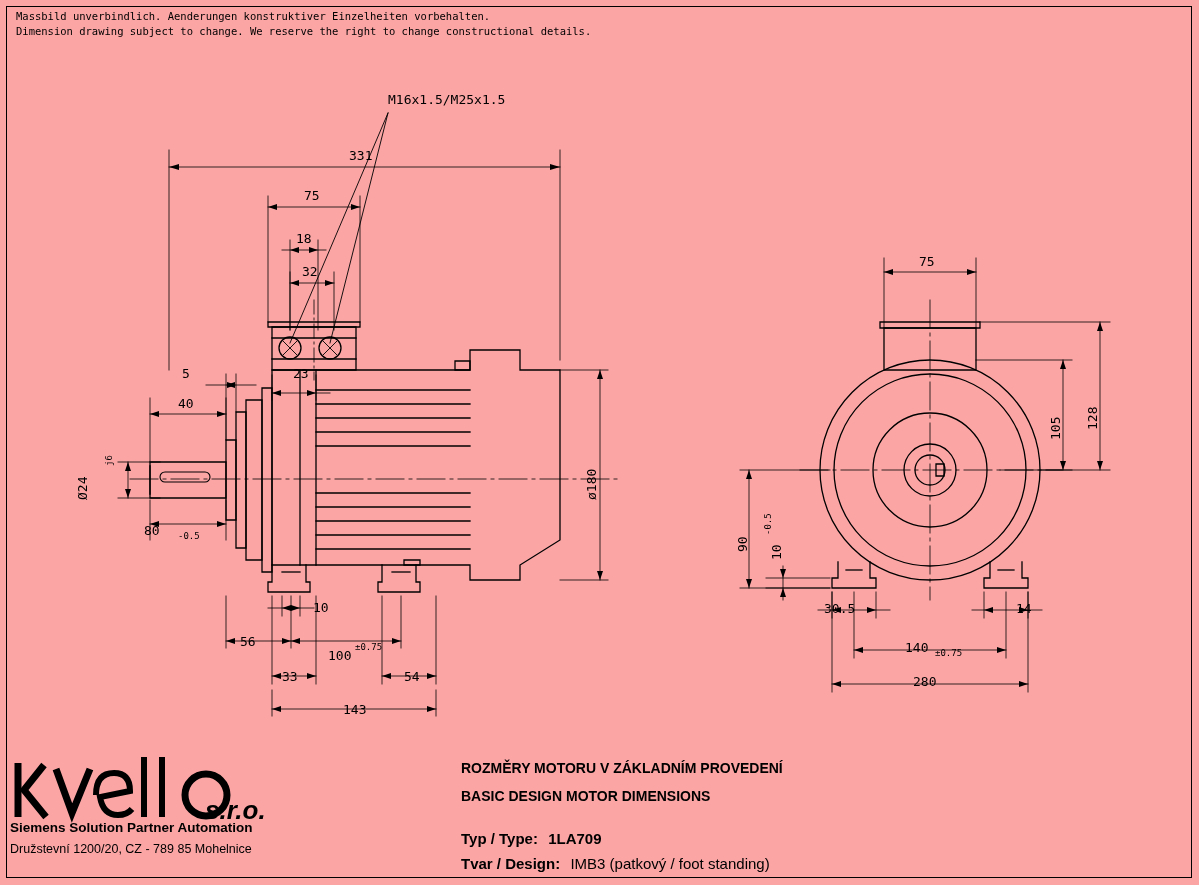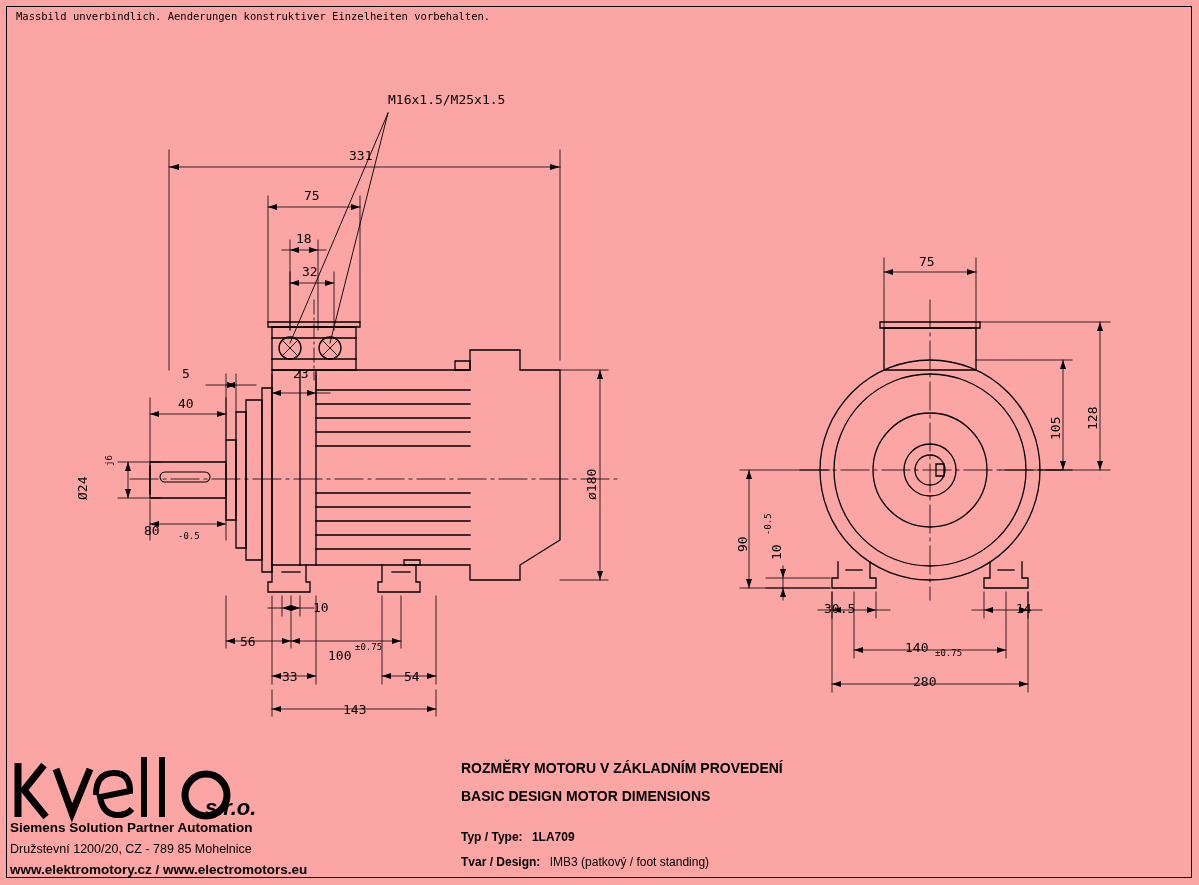--- a/index.html
+++ b/index.html
@@ -5,33 +5,34 @@
   html,body{margin:0;padding:0;background:#fff;}
   body{font-family:"Liberation Sans", sans-serif;}
   #page{position:relative;width:1199px;height:885px;background:#fca5a5;overflow:hidden;}
   #frame{position:absolute;left:6px;top:6px;width:1186px;height:872px;border:1.5px solid #000;box-sizing:border-box;}
   .note{position:absolute;font-family:"DejaVu Sans Mono", monospace;font-size:10.5px;color:#000;white-space:nowrap;letter-spacing:0px;}
   .dimtxt{position:absolute;font-family:"DejaVu Sans Mono", monospace;font-size:13px;color:#000;white-space:nowrap;}
   .dimtxt.sm{font-size:9px;}
   .rot{transform-origin:left top;}
   svg{position:absolute;left:0;top:0;}
   .footer-title{position:absolute;font-weight:bold;font-size:14px;color:#000;white-space:nowrap;}
-  .footer-line{position:absolute;font-size:12px;color:#000;white-space:nowrap;}
+  .footer-line{position:absolute;font-size:15px;color:#000;white-space:nowrap;}
   .footer-bold{font-weight:bold;}
   .brand-sub{position:absolute;font-weight:bold;font-size:13.5px;color:#000;white-space:nowrap;}
   .brand-small{position:absolute;font-size:12.5px;color:#000;white-space:nowrap;}
   .logo-text{position:absolute;font-weight:bold;font-style:italic;color:#000;white-space:nowrap;}
 </style>
 </head>
 <body>
 
 <div id="page">
   <div id="frame"></div>
 
   <div class="note" style="left:16px;top:10px;">Massbild unverbindlich. Aenderungen konstruktiver Einzelheiten vorbehalten.</div>
+  <div class="note" style="left:16px;top:25px;">Dimension drawing subject to change. We reserve the right to change constructional details.</div>
 
   <svg width="1199" height="885" viewBox="0 0 1199 885">
     <g fill="none" stroke="#000" stroke-width="1.3" stroke-linecap="square">
 
       <path d="M150 462 L226 462 L226 498 L150 498 Z"></path>
       <path d="M150 466 L150 494"></path>
 
       <path d="M165 472 L205 472 A5 5 0 0 1 205 482 L165 482 A5 5 0 0 1 165 472 Z" stroke-width="1.1"></path>
 
       <path d="M226 440 L236 440 L236 520 L226 520 Z"></path>
@@ -303,25 +304,24 @@
     <g stroke="#000" fill="none">
       <path d="M8 8 L8 62" stroke-width="7"></path>
       <path d="M34 10 L14 35 L36 62" stroke-width="7"></path>
       <path d="M46 14 L62 58 L80 14" stroke-width="7" stroke-linejoin="miter"></path>
       <path d="M86 40 q0 -22 18 -22 q16 0 16 18 l-30 6 q3 18 18 18 q9 0 14 -6" stroke-width="6"></path>
       <path d="M134 2 L134 62" stroke-width="6"></path>
       <path d="M152 2 L152 62" stroke-width="6"></path>
       <circle cx="196" cy="40" r="21" stroke-width="7"></circle>
     </g>
   </svg>
-  <div class="logo-text" style="left:205px;top:795px;font-size:22px;">s.r.o.</div>
+  <div class="logo-text" style="left:205px;top:795px;font-size:26px;">s.r.o.</div>
 
   <div class="brand-sub" style="left:10px;top:820px;">Siemens Solution Partner Automation</div>
   <div class="brand-small" style="left:10px;top:842px;">Družstevní 1200/20, CZ - 789 85 Mohelnice</div>
-  <div class="brand-sub" style="left:10px;top:862px;">www.elektromotory.cz / www.electromotors.eu</div>
 
   <div class="footer-title" style="left:461px;top:760px;">ROZMĚRY MOTORU V ZÁKLADNÍM PROVEDENÍ</div>
   <div class="footer-title" style="left:461px;top:788px;">BASIC DESIGN MOTOR DIMENSIONS</div>
 
   <div class="footer-line" style="left:461px;top:830px;">
     <span class="footer-bold">Typ / Type:</span>
     <span style="font-weight:bold;margin-left:6px;">1LA709</span>
   </div>
   <div class="footer-line" style="left:461px;top:855px;">
     <span class="footer-bold">Tvar / Design:</span>

